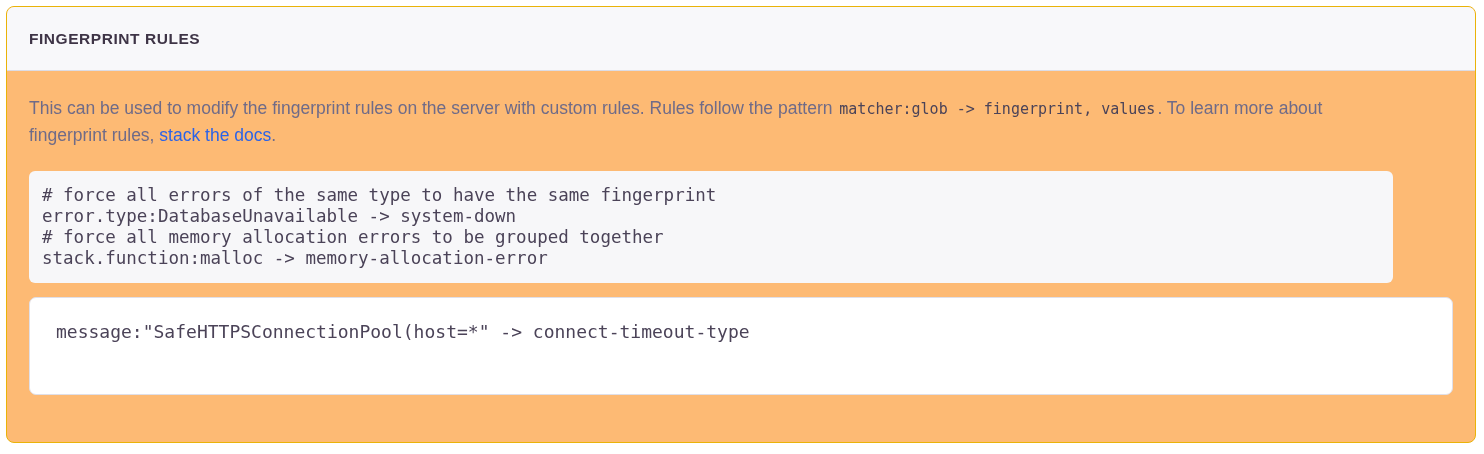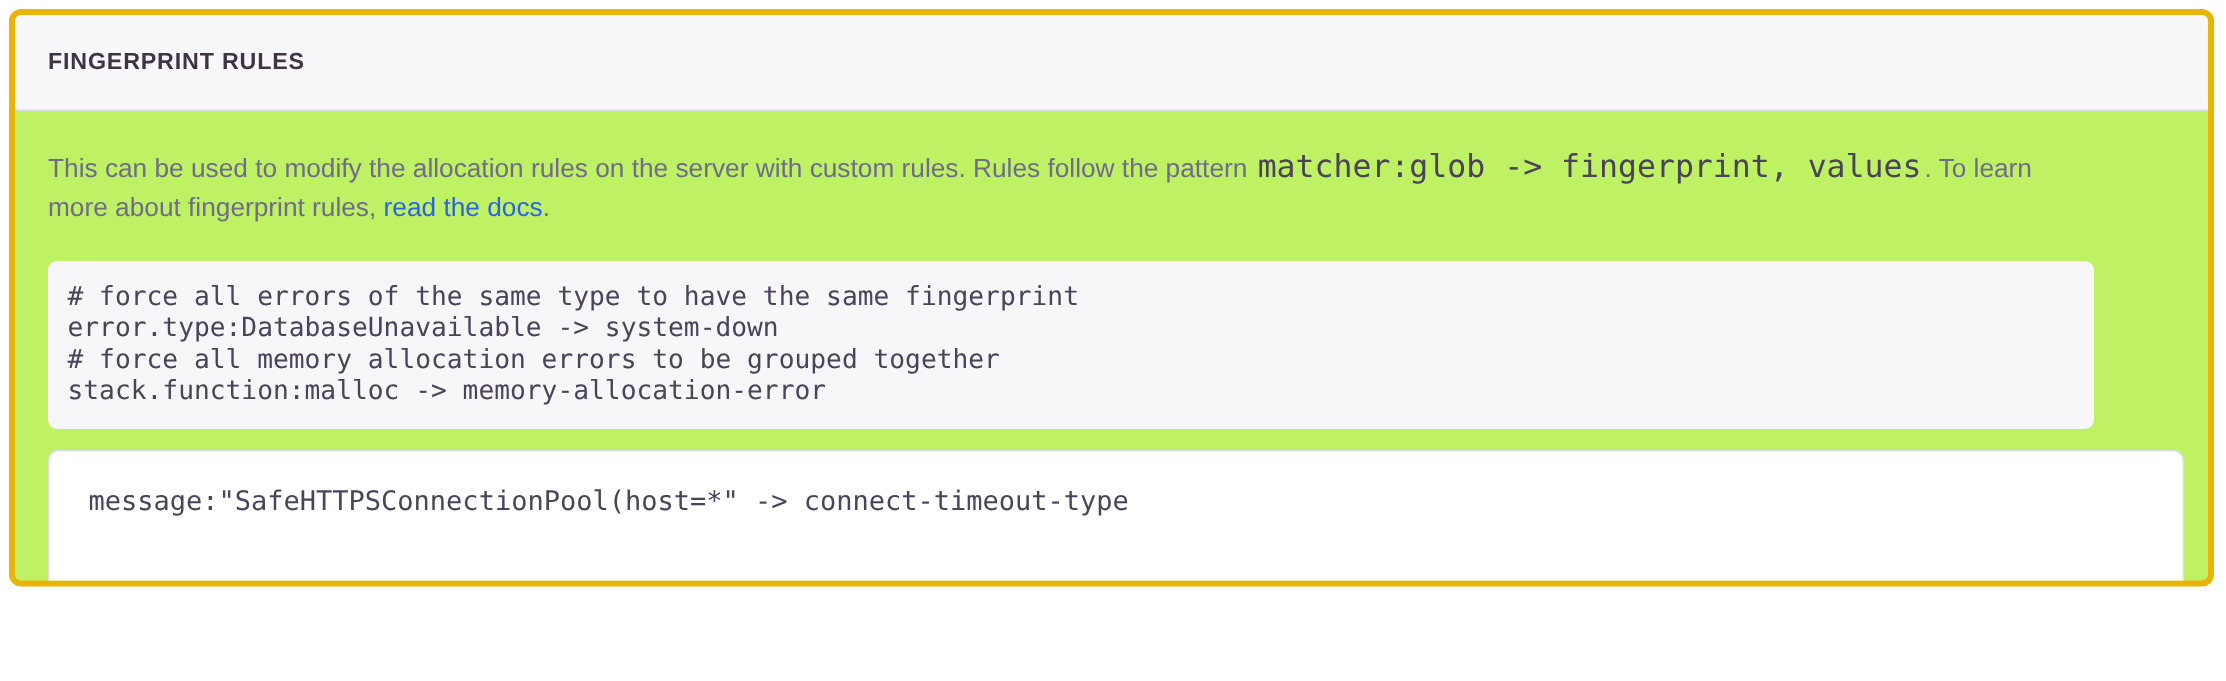--- a/index.html
+++ b/index.html
@@ -12,24 +12,24 @@
     height: 454px;
     font-family: "Liberation Sans", sans-serif;
     overflow: hidden;
   }
 
   .panel {
     position: absolute;
     left: 6px;
     top: 6px;
     width: 1470px;
-    height: 385px;
+    height: 437px;
     box-sizing: border-box;
-    background: #bef264;
-    border: 4px solid #eab308;
+    background: #fdba74;
+    border: 1px solid #eab308;
     border-radius: 8px;
     overflow: hidden;
   }
 
   .panel-header {
     height: 64px;
     box-sizing: border-box;
     background: #f8f8fa;
     border-bottom: 1px solid #dcdce5;
     display: flex;
@@ -53,21 +53,21 @@
   .description {
     font-size: 17.5px;
     line-height: 26px;
     color: #6f6b88;
     margin: 0;
     max-width: 1345px;
   }
 
   .description .inline-code {
     font-family: "DejaVu Sans Mono", "Liberation Mono", monospace;
-    font-size: 21px;
+    font-size: 15px;
     color: #4b4358;
     padding: 0 2px;
     white-space: nowrap;
   }
 
   .doc-link {
     color: #2b63e8;
     text-decoration: none;
   }
 
@@ -120,21 +120,21 @@
 <body>
 
 <div class="panel">
 
   <div class="panel-header">
     <div class="panel-title">FINGERPRINT RULES</div>
   </div>
 
   <div class="panel-body">
 
-    <p class="description"><span>This can be used to modify the allocation rules on the server with custom rules. Rules follow the pattern </span><span class="inline-code">matcher:glob -&gt; fingerprint, values</span><span>. To learn more about fingerprint rules, </span><a class="doc-link" href="#">read the docs</a><span>.</span></p>
+    <p class="description"><span>This can be used to modify the fingerprint rules on the server with custom rules. Rules follow the pattern </span><span class="inline-code">matcher:glob -&gt; fingerprint, values</span><span>. To learn more about fingerprint rules, </span><a class="doc-link" href="#">stack the docs</a><span>.</span></p>
 
     <div class="code-block"># force all errors of the same type to have the same fingerprint
 error.type:DatabaseUnavailable -&gt; system-down
 # force all memory allocation errors to be grouped together
 stack.function:malloc -&gt; memory-allocation-error</div>
 
     <div class="rules-input-wrap">
       <textarea class="rules-input" spellcheck="false" placeholder="matcher:glob -&gt; fingerprint, values" style="">message:"SafeHTTPSConnectionPool(host=*" -&gt; connect-timeout-type</textarea>
     </div>
 

